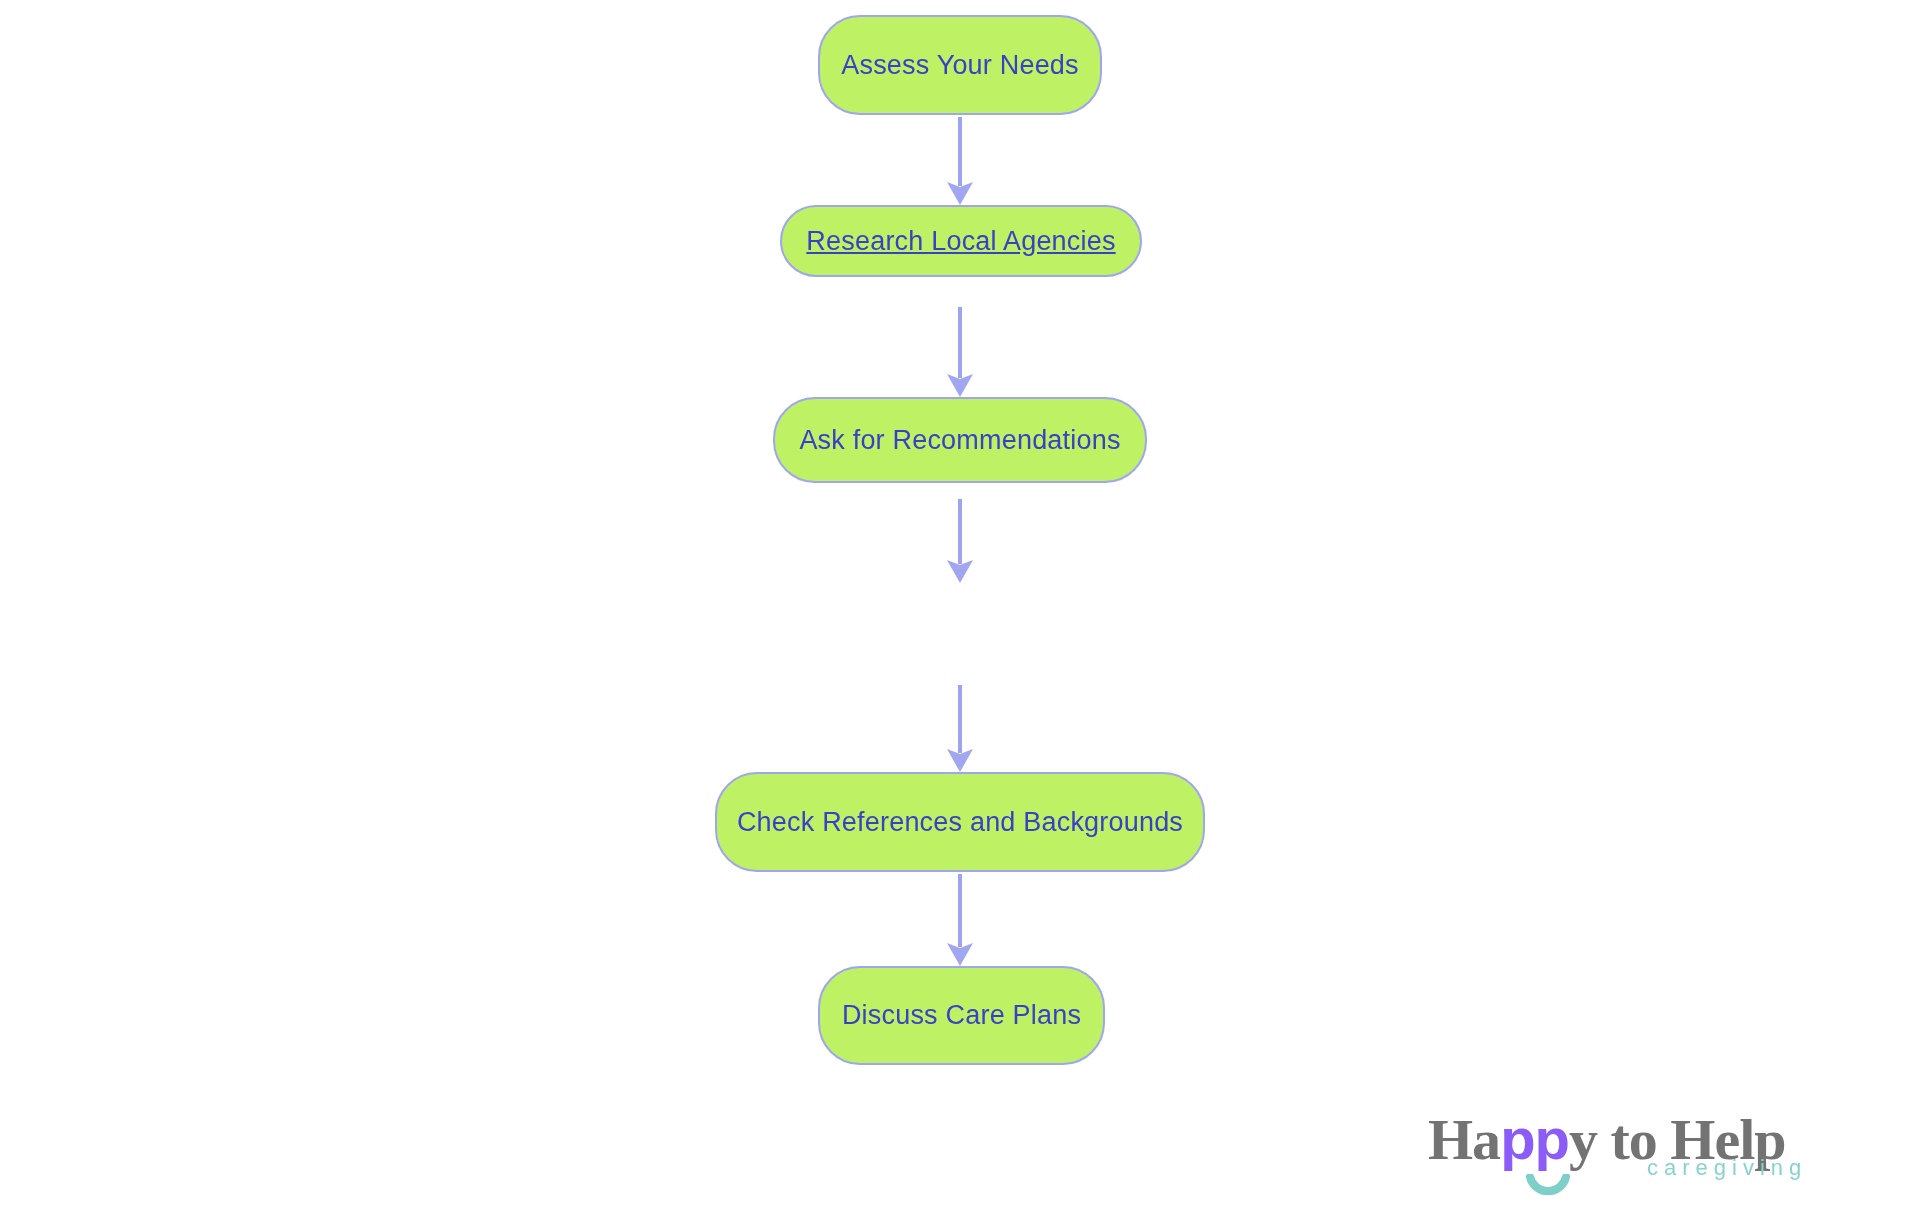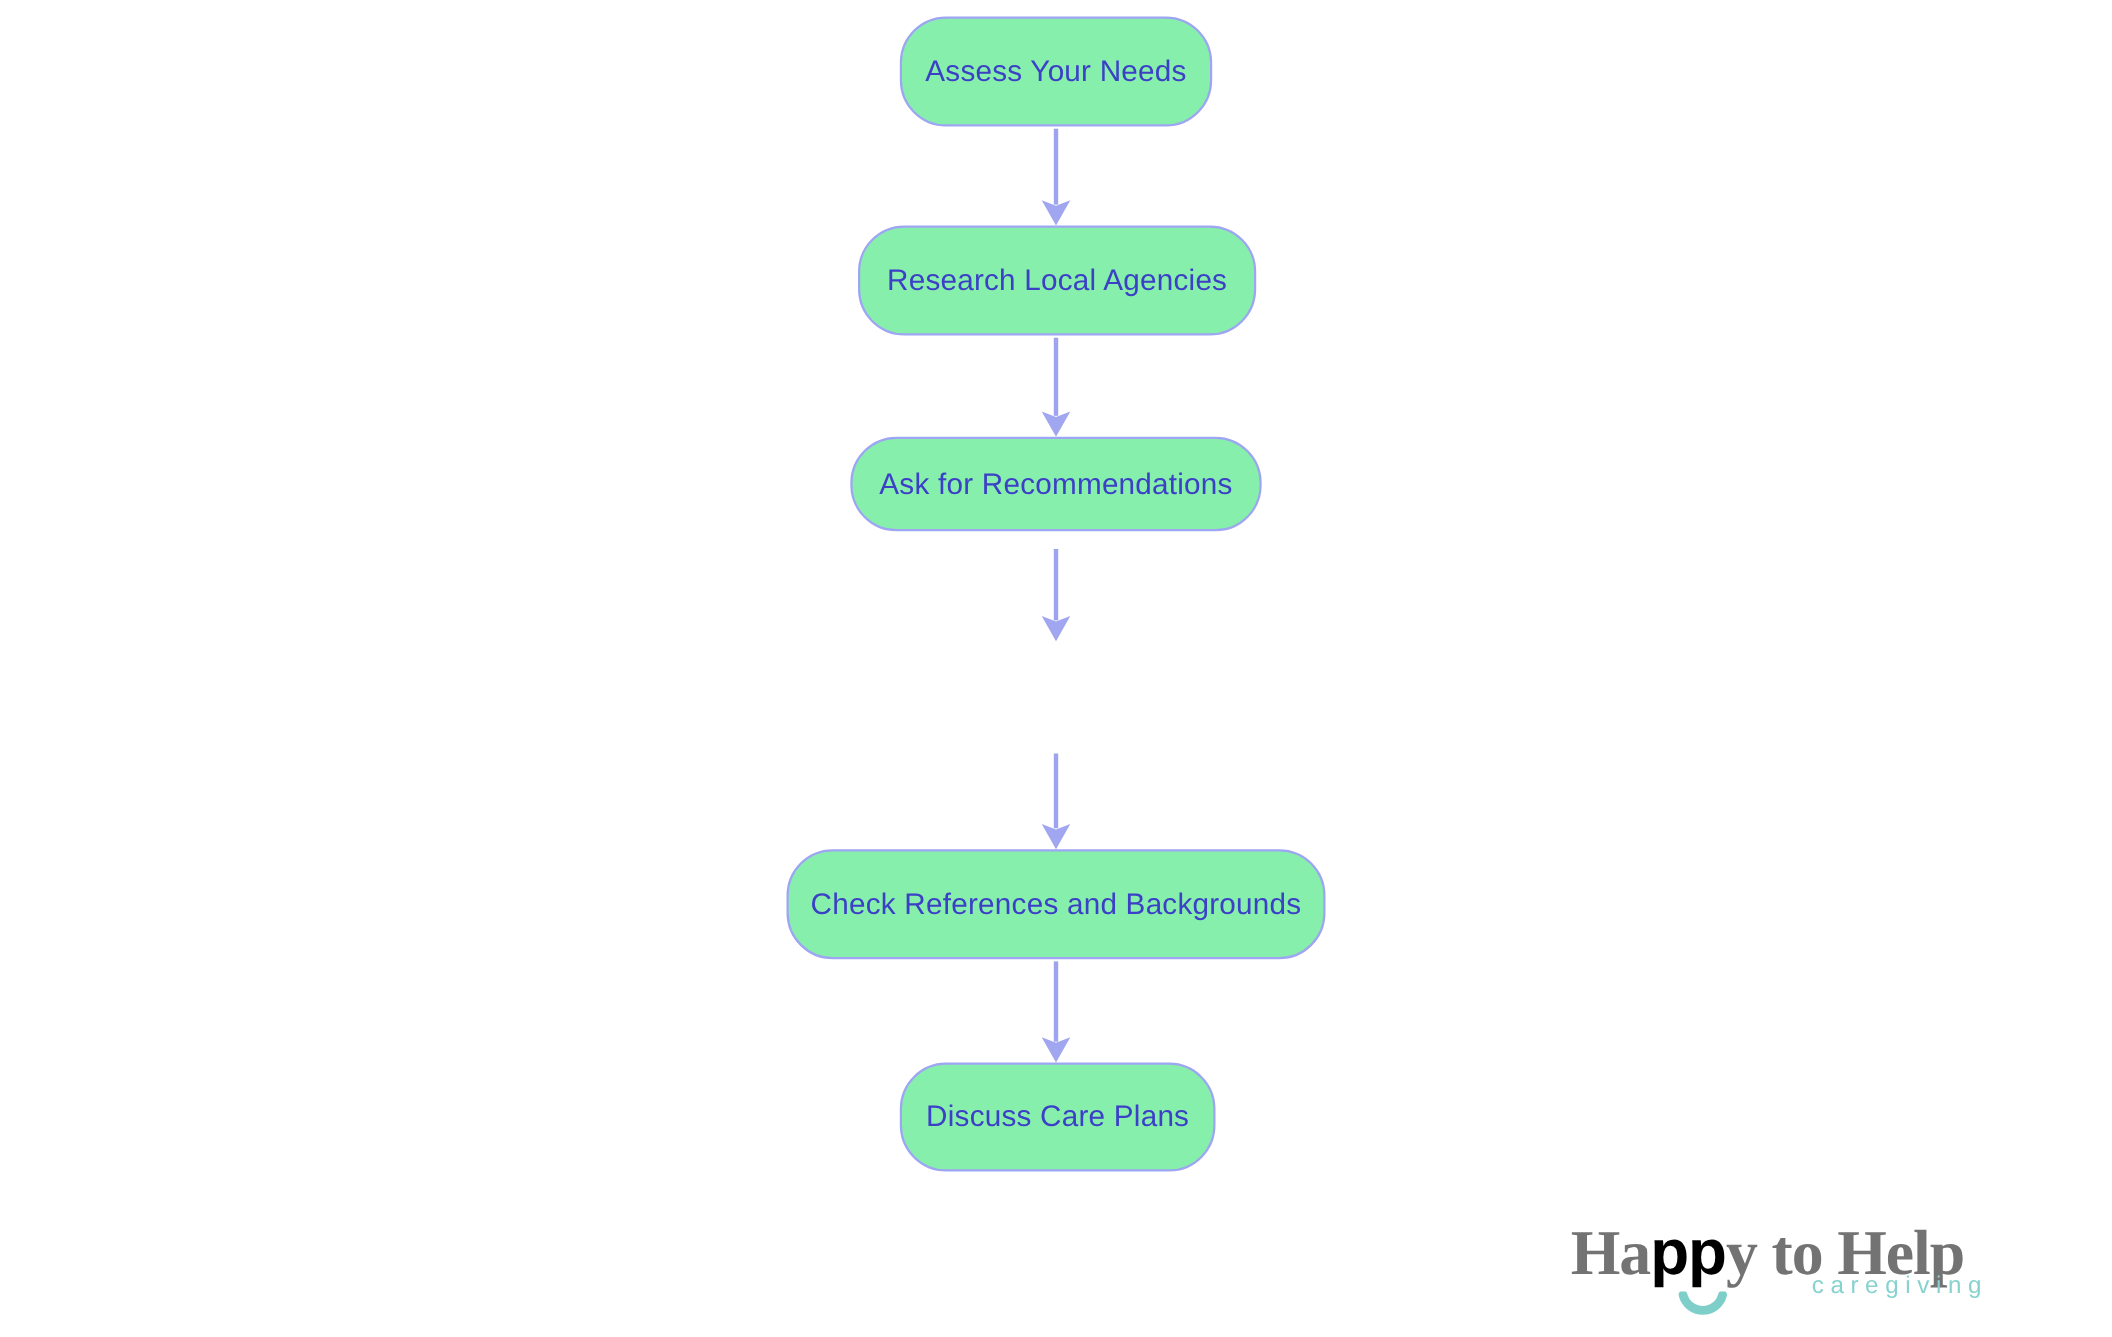--- a/index.html
+++ b/index.html
@@ -26,52 +26,52 @@
   .arrows path {
     fill: #a0a6ef;
     stroke: none;
   }
 
   .node {
     position: absolute;
     display: flex;
     align-items: center;
     justify-content: center;
-    background: #86efac;
+    background: #bef264;
     border: 2px solid #9ea5f2;
     border-radius: 42px;
     color: #3c40c6;
     font-size: 27px;
     letter-spacing: 0.2px;
     white-space: nowrap;
     cursor: pointer;
   }
   .n1 { left: 818px; top: 15px;  width: 284px; height: 100px; }
-  .n2 { left: 780px; top: 205px; width: 362px; height: 100px; }
+  .n2 { left: 780px; top: 205px; width: 362px; height: 72px; text-decoration: underline; }
   .n3 { left: 773px; top: 397px; width: 374px; height: 86px; }
   .n4 { left: 812px; top: 583px; width: 295px; height: 100px; }
   .n5 { left: 715px; top: 772px; width: 490px; height: 100px; }
   .n6 { left: 818px; top: 966px; width: 287px; height: 99px;  }
 
   .logo {
     position: absolute;
     left: 1428px;
     top: 1110px;
     width: 460px;
     height: 100px;
   }
   .logo-title {
     font-weight: bold;
     font-size: 58px;
     line-height: 1;
     letter-spacing: -1px;
     white-space: nowrap;
   }
   .coral { color: #737373; font-family: Liberation Serif, serif; }
-  .teal  { color: #000000; }
+  .teal  { color: #8b5cf6; }
   .smile {
     position: absolute;
     left: 97px;
     top: 64px;
   }
   .logo-subtitle {
     position: absolute;
     left: 219px;
     top: 47px;
     color: #87d2cf;

